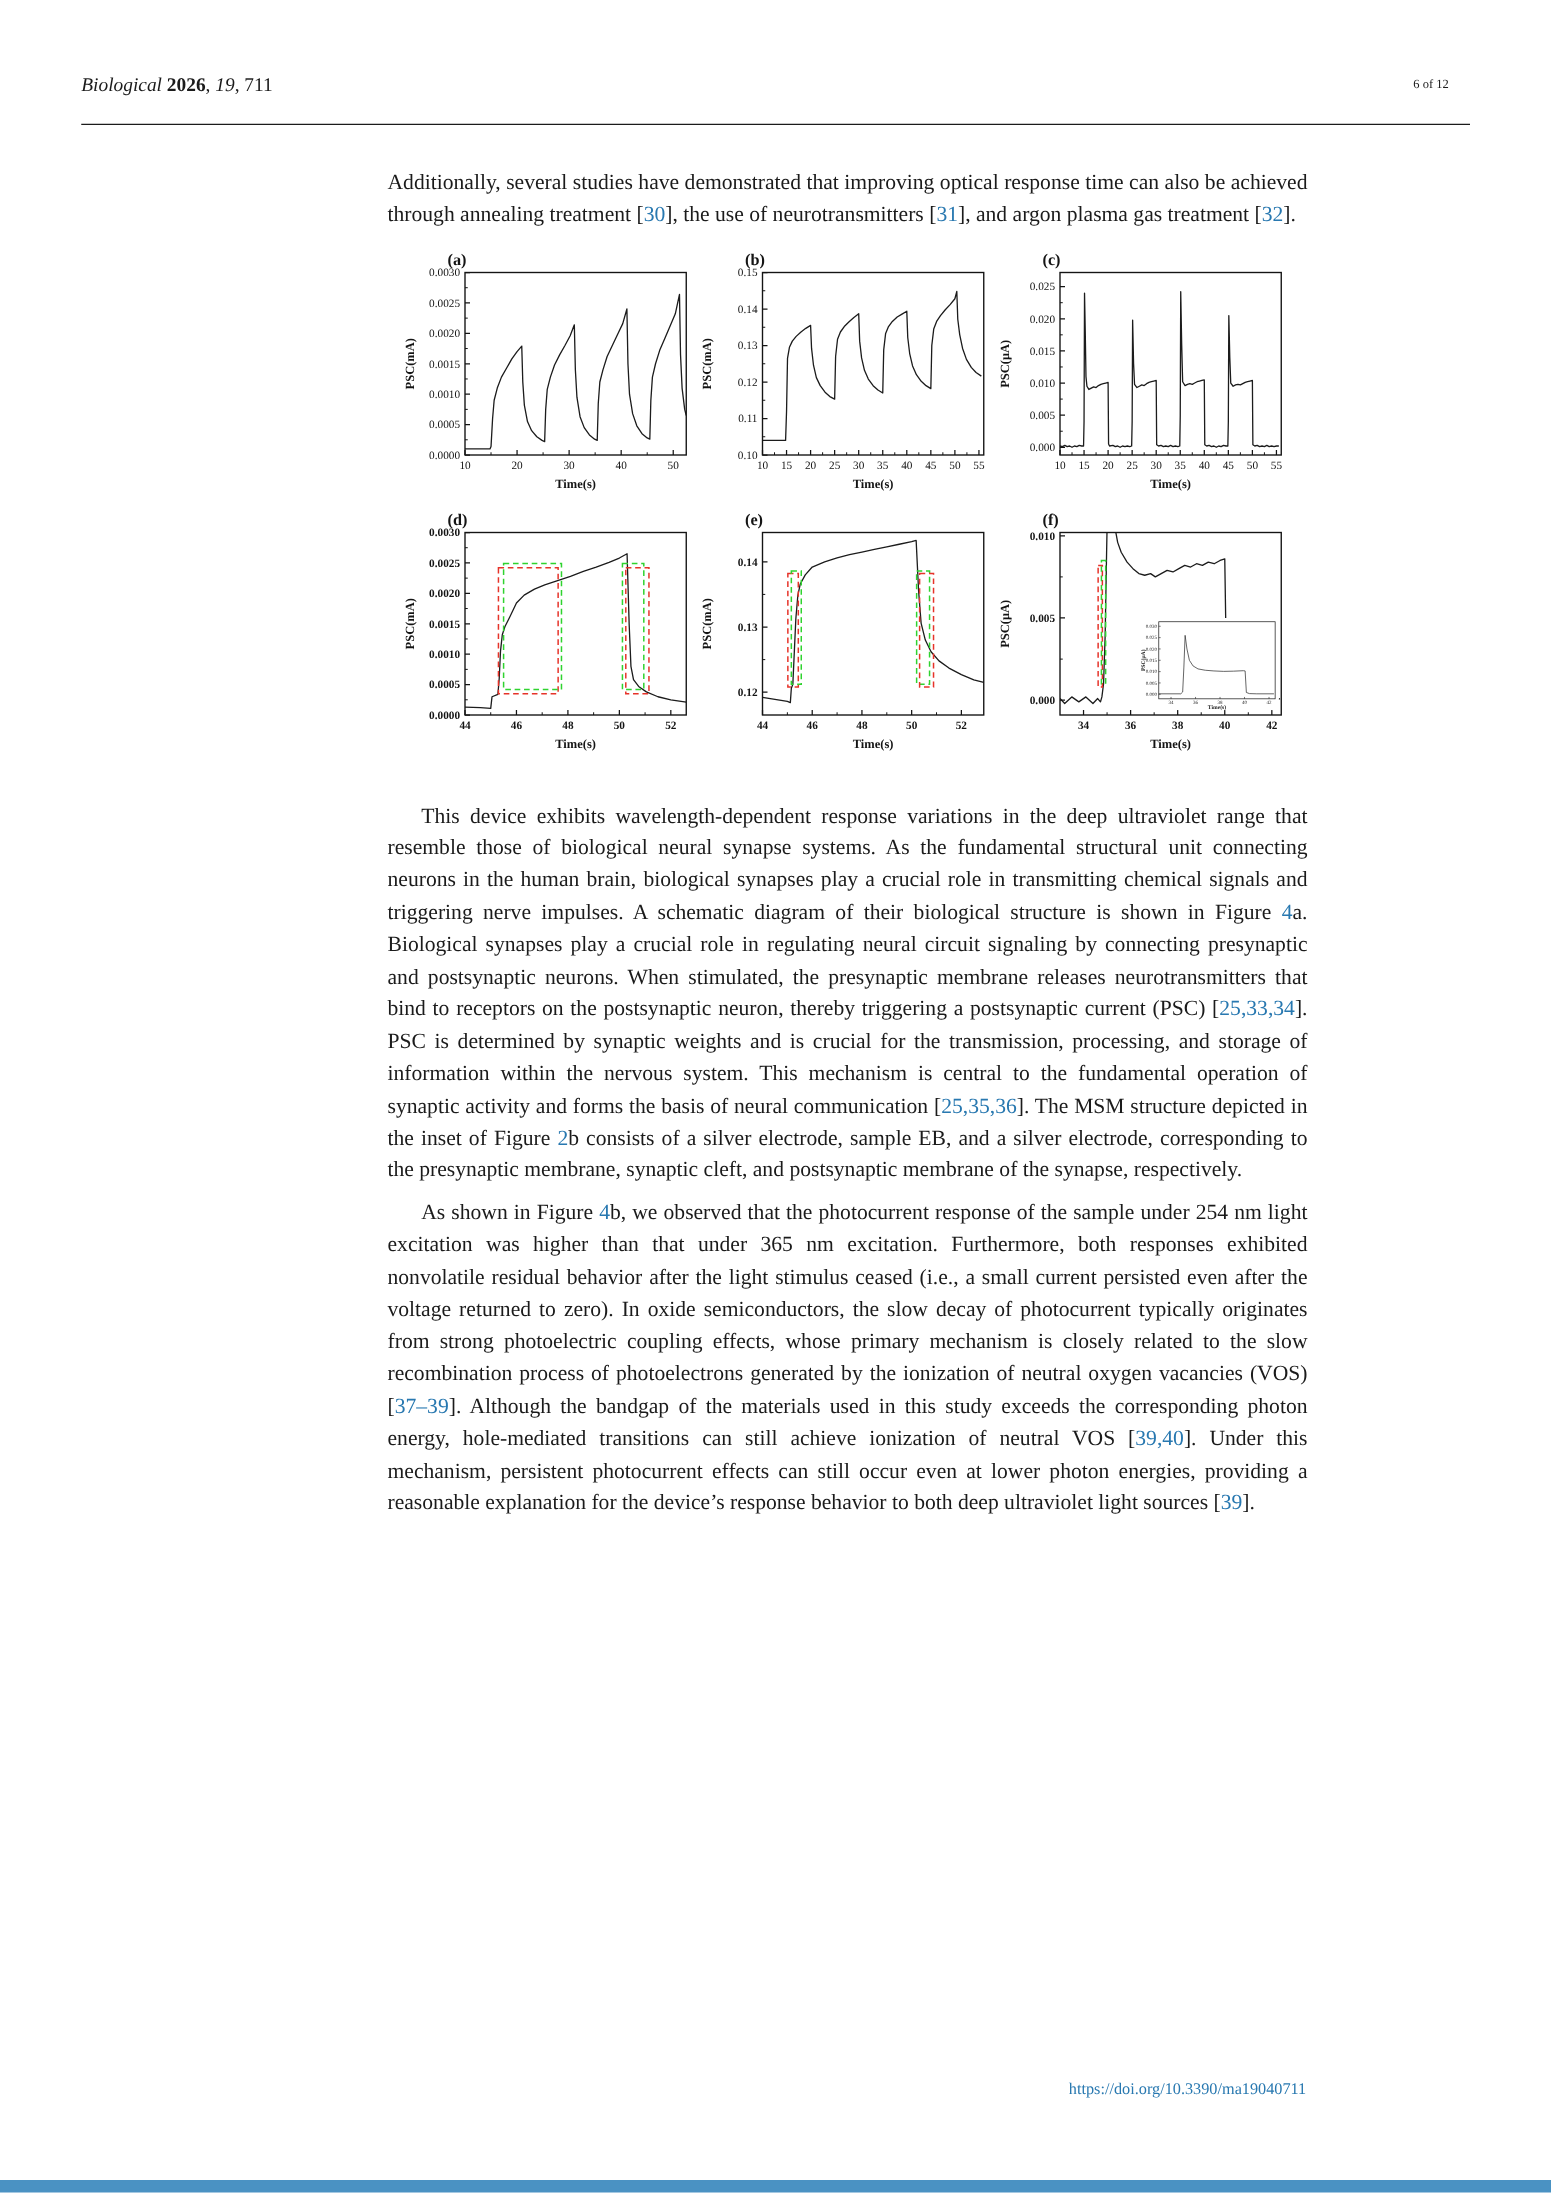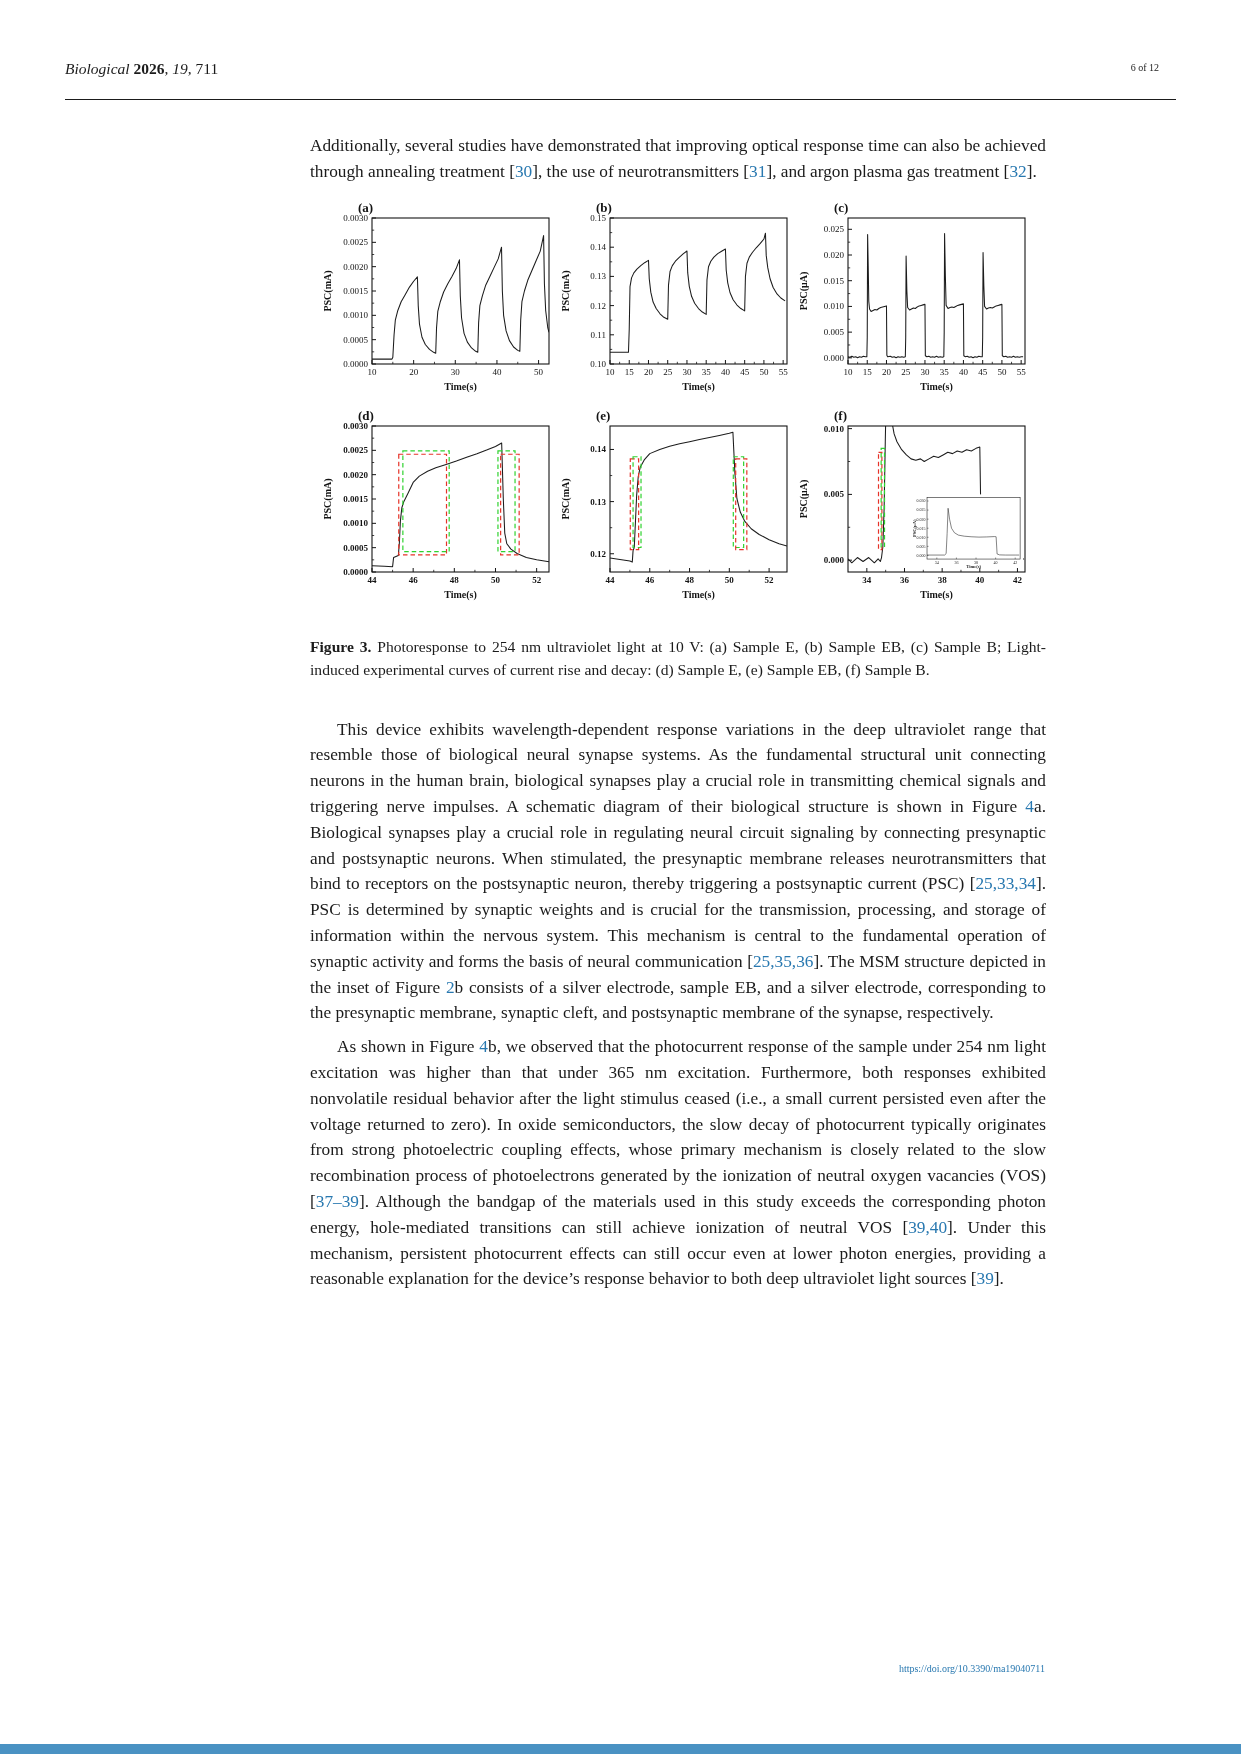--- a/index.html
+++ b/index.html
@@ -16,21 +16,21 @@
   .p2{margin-top:35px;}
   .p3{margin-top:8px;}
   .figure-block{margin-top:16px;}
   .figure-grid{display:grid;grid-template-columns:repeat(3,238px);row-gap:12px;margin-left:10px;}
   svg.subplot{display:block;width:238px;height:196px;}
   svg text{font-family:"Liberation Serif","DejaVu Serif",serif;}
   .figure-caption{font-size:15.6px;line-height:23.5px;text-align:justify;margin:30px 0 0 0;}
   .seg-link{color:var(--link,#2878b0);}
   .seg-bold{font-weight:700;}
   .seg-italic{font-style:italic;}
-  .doi-link{position:absolute;right:196px;top:1663px;font-size:10px;color:var(--link,#2878b0);cursor:pointer;text-decoration:none;}
+  .doi-link{position:absolute;right:196px;top:1663px;font-size:13px;color:var(--link,#2878b0);cursor:pointer;text-decoration:none;}
   .bottom-bar{position:absolute;left:0;right:0;bottom:0;height:10px;background:var(--bar,#4a92c3);}
 </style>
 </head>
 <body>
 
 <div class="page">
   <div class="page-header-left"><span class="seg-italic">Biological</span><span> </span><span class="seg-bold">2026</span><span>, </span><span class="seg-italic">19</span><span>, 711</span></div>
   <div class="page-header-right">6 of 12</div>
   <div class="header-rule"></div>
 
@@ -354,21 +354,20 @@
             <line x1="131.02127659574467" y1="110.15792262851087" x2="132.52127659574467" y2="110.15792262851087" stroke="#222" stroke-width="0.5"></line>
             <text x="129.52127659574467" y="111.55792262851088" text-anchor="end" font-size="4" fill="#222">0.020</text>
             <line x1="131.02127659574467" y1="101.0906200317965" x2="132.52127659574467" y2="101.0906200317965" stroke="#222" stroke-width="0.5"></line>
             <text x="129.52127659574467" y="102.49062003179651" text-anchor="end" font-size="4" fill="#222">0.025</text>
             <line x1="131.02127659574467" y1="92.02331743508213" x2="132.52127659574467" y2="92.02331743508213" stroke="#222" stroke-width="0.5"></line>
             <text x="129.52127659574467" y="93.42331743508214" text-anchor="end" font-size="4" fill="#222">0.030</text>
             <text x="177.5691489361702" y="158.55405405405406" text-anchor="middle" font-size="4.5" font-weight="bold" fill="#222">Time(s)</text>
             <text x="120.02127659574467" y="119.22522522522523" text-anchor="middle" font-size="4.5" font-weight="bold" fill="#222" transform="rotate(-90 120.02127659574467 119.22522522522523)">PSC(μA)</text>
           </svg>
       </div>
-      <p class="figure-caption"><span class="seg-bold">Figure 3.</span><span> Photoresponse to 254 nm ultraviolet light at 10 V: (a) Sample E, (b) Sample EB, (c) Sample B; Light-induced experimental curves of current rise and decay: (d) Sample E, (e) Sample EB, (f) Sample B.</span></p>
     </div>
 
     <p class="para indent p2"><span>This device exhibits wavelength-dependent response variations in the deep ultraviolet range that resemble those of biological neural synapse systems.  As the fundamental structural unit connecting neurons in the human brain, biological synapses play a crucial role in transmitting chemical signals and triggering nerve impulses. A schematic diagram of their biological structure is shown in Figure </span><span class="seg-link">4</span><span>a.  Biological synapses play a crucial role in regulating neural circuit signaling by connecting presynaptic and postsynaptic neurons.  When stimulated, the presynaptic membrane releases neurotransmitters that bind to receptors on the postsynaptic neuron, thereby triggering a postsynaptic current (PSC) [</span><span class="seg-link">25,33,34</span><span>]. PSC is determined by synaptic weights and is crucial for the transmission, processing, and storage of information within the nervous system.  This mechanism is central to the fundamental operation of synaptic activity and forms the basis of neural communication [</span><span class="seg-link">25,35,36</span><span>]. The MSM structure depicted in the inset of Figure </span><span class="seg-link">2</span><span>b consists of a silver electrode, sample EB, and a silver electrode, corresponding to the presynaptic membrane, synaptic cleft, and postsynaptic membrane of the synapse, respectively.</span></p>
     <p class="para indent p3"><span>As shown in Figure </span><span class="seg-link">4</span><span>b, we observed that the photocurrent response of the sample under 254 nm light excitation was higher than that under 365 nm excitation. Furthermore, both responses exhibited nonvolatile residual behavior after the light stimulus ceased (i.e., a small current persisted even after the voltage returned to zero). In oxide semiconductors, the slow decay of photocurrent typically originates from strong photoelectric coupling effects, whose primary mechanism is closely related to the slow recombination process of photoelectrons generated by the ionization of neutral oxygen vacancies (VOS) [</span><span class="seg-link">37–39</span><span>]. Although the bandgap of the materials used in this study exceeds the corresponding photon energy, hole-mediated transitions can still achieve ionization of neutral VOS [</span><span class="seg-link">39,40</span><span>]. Under this mechanism, persistent photocurrent effects can still occur even at lower photon energies, providing a reasonable explanation for the device’s response behavior to both deep ultraviolet light sources [</span><span class="seg-link">39</span><span>].</span></p>
   </div>
 
   <a class="doi-link">https://doi.org/10.3390/ma19040711</a>
   <div class="bottom-bar"></div>
 </div>
 

